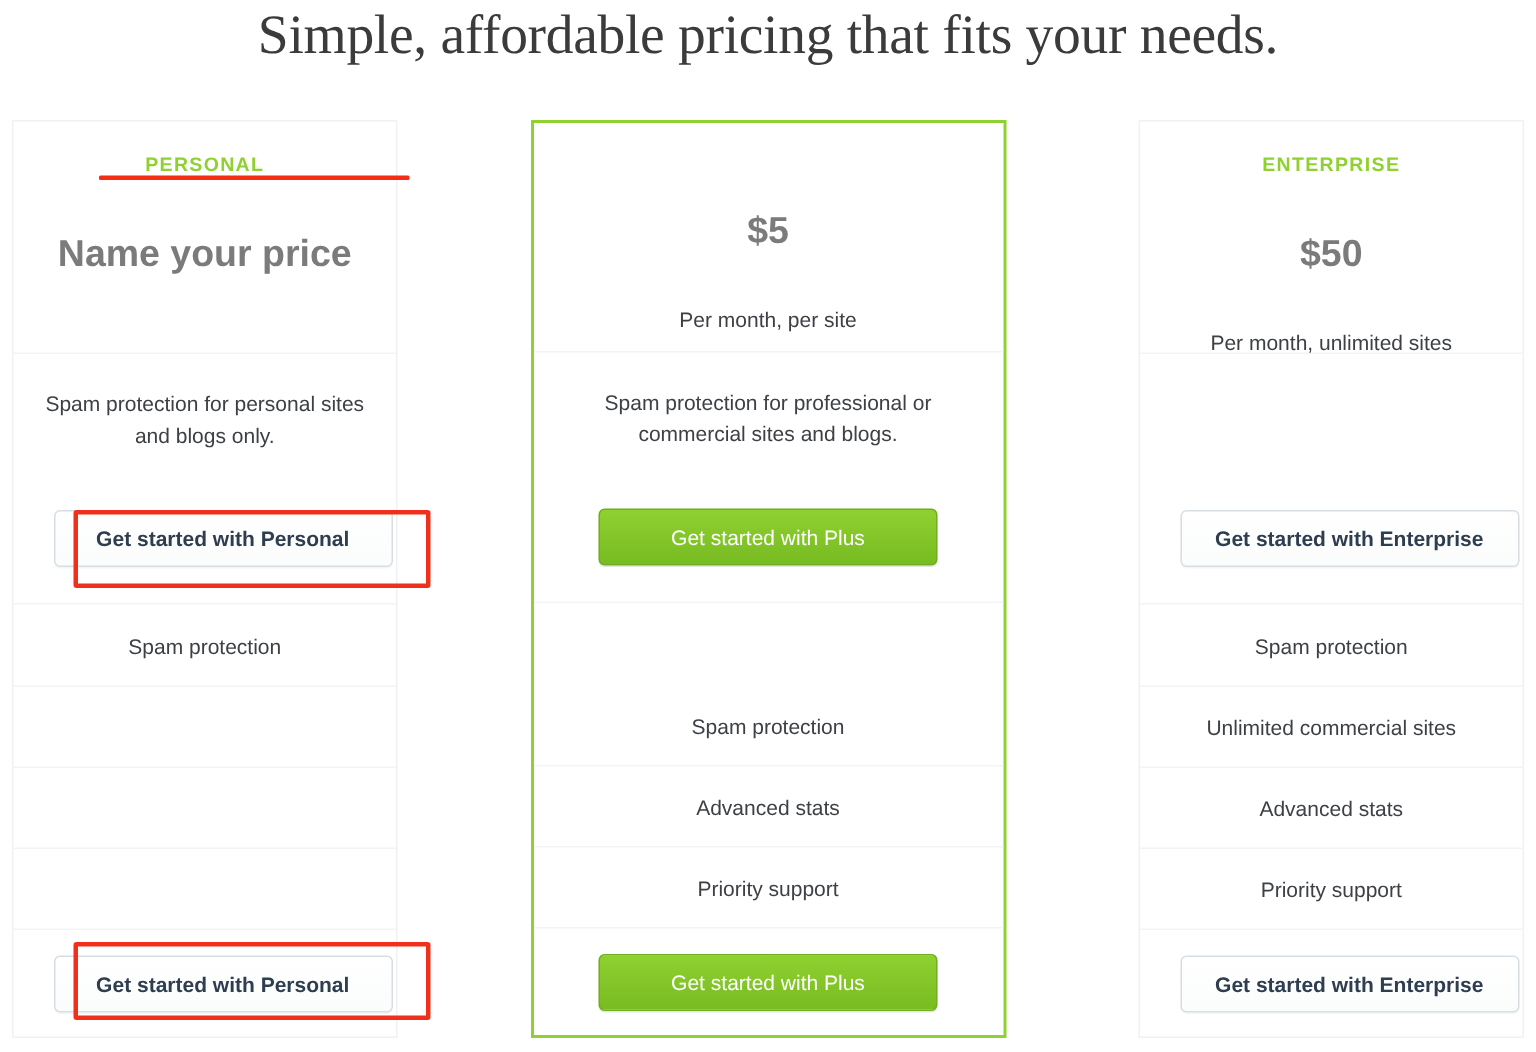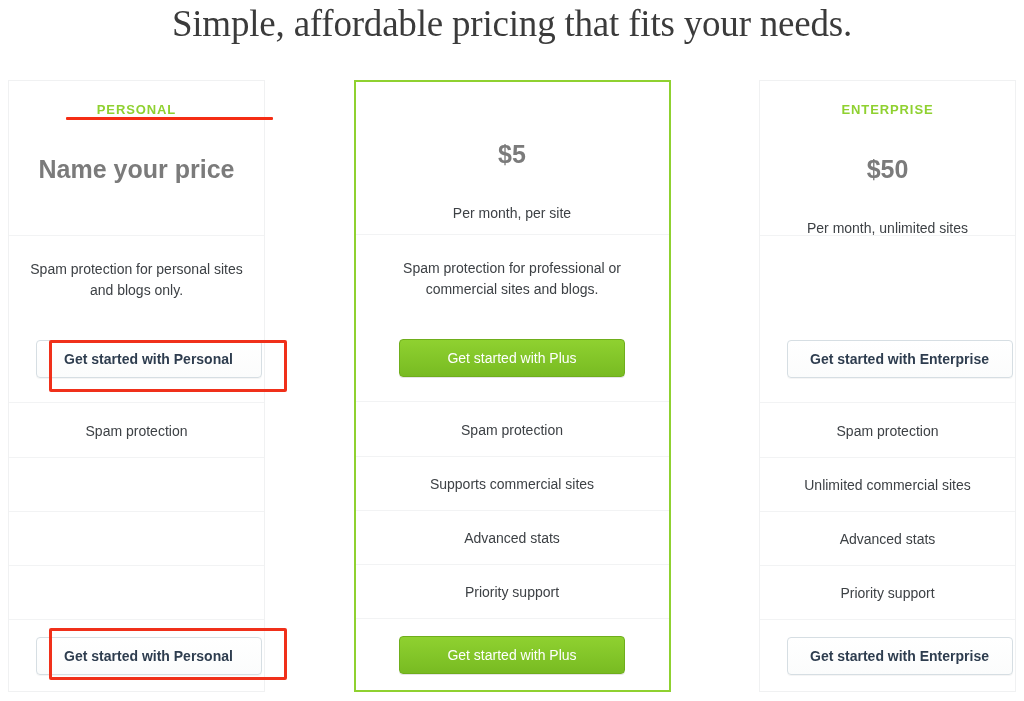--- a/index.html
+++ b/index.html
@@ -233,21 +233,20 @@
       <div class="plan-period">Per month, per site</div>
     </div>
     <div class="card-desc">
       <p class="desc-text">Spam protection for professional or commercial sites and blogs.</p>
       <div class="cta-wrap">
         <div class="btn btn-primary">Get started with Plus</div>
       </div>
     </div>
     <div class="feature-list">
       <div class="feature-row">Spam protection</div>
-      <div class="feature-row">Supports commercial sites</div>
       <div class="feature-row">Advanced stats</div>
       <div class="feature-row">Priority support</div>
     </div>
     <div class="card-foot">
       <div class="btn btn-primary">Get started with Plus</div>
     </div>
   </div>
 
   <div class="plan-card">
     <div class="card-head">

